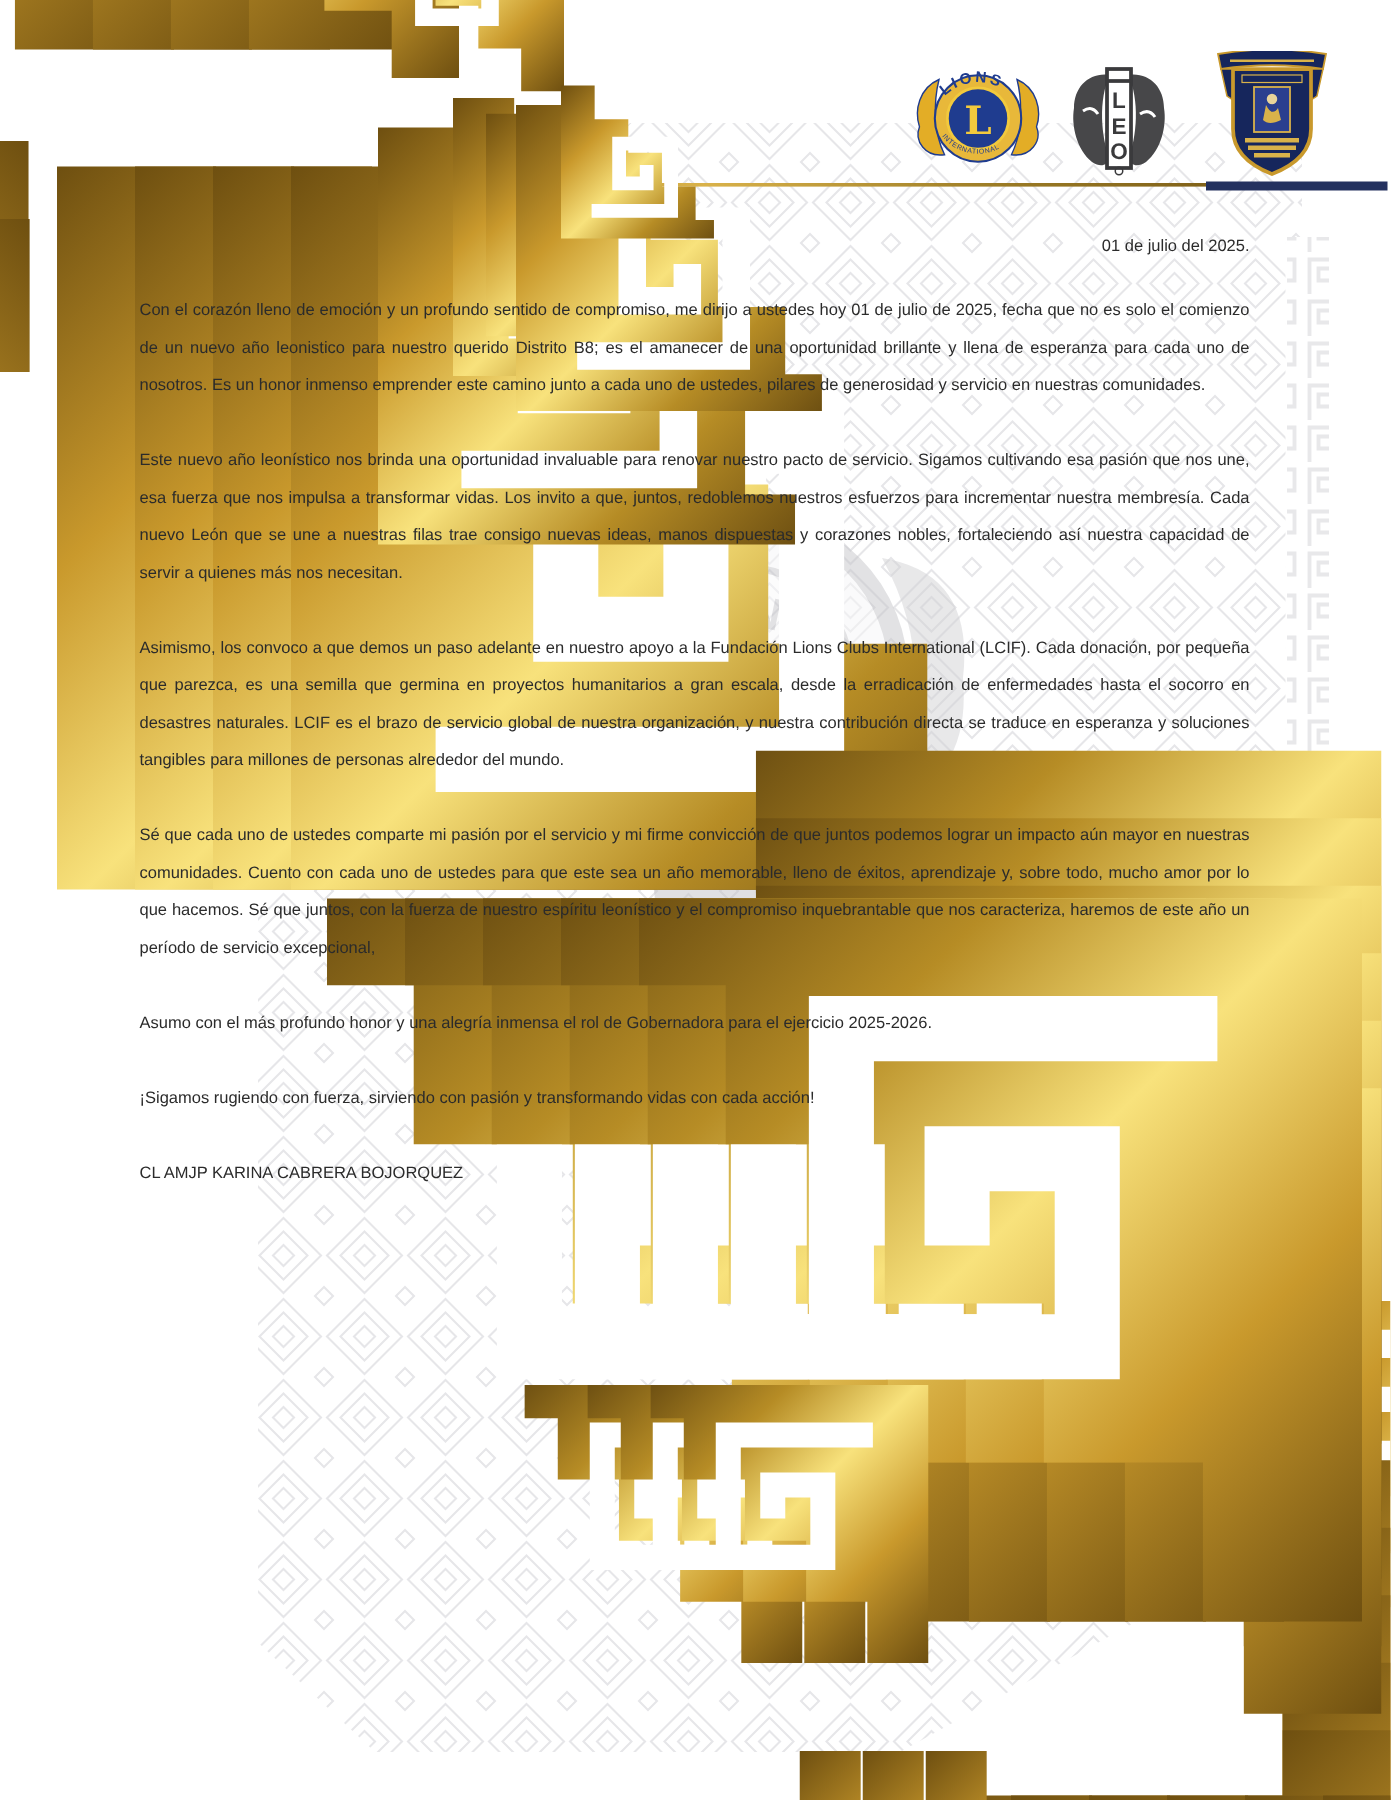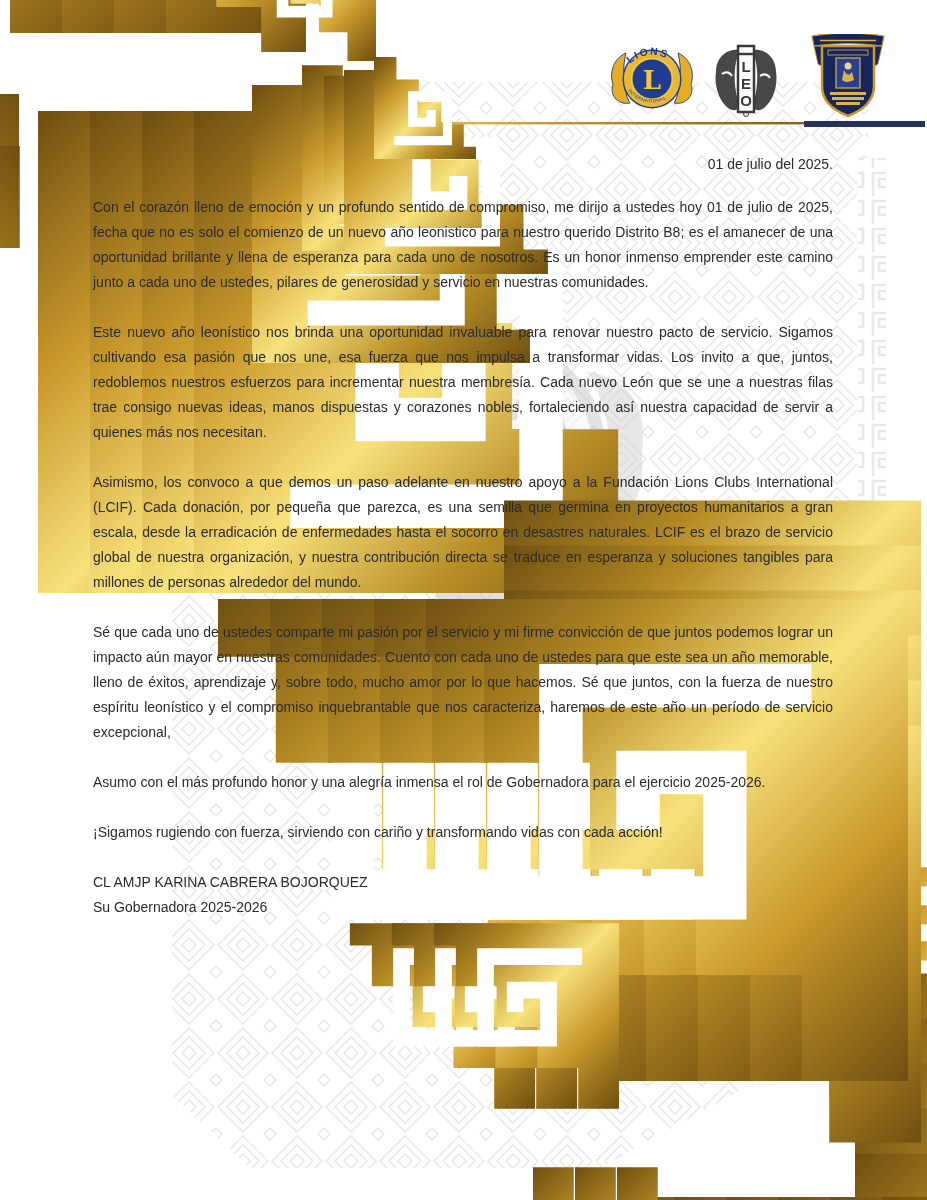--- a/index.html
+++ b/index.html
@@ -12,21 +12,21 @@
     font-family:"Liberation Sans",sans-serif;
   }
   .decor{position:absolute;left:0;top:0;width:927px;height:1200px;z-index:0;}
   .logo{position:absolute;z-index:2;}
   #logo-lions{left:606px;top:40px;width:92px;height:78px;}
   #logo-leo{left:712px;top:44px;width:68px;height:74px;}
   #logo-crest{left:806px;top:34px;width:84px;height:86px;}
   .crest-base{position:absolute;left:804px;top:121px;width:121px;height:6px;background:#24315f;z-index:2;}
   .letter{
     position:absolute;left:93px;top:152px;width:740px;z-index:3;
-    color:#2b2b2b;font-size:14px;line-height:25px;text-align:justify;
+    color:#2b2b2b;font-size:11px;line-height:25px;text-align:justify;
   }
   .letter p{margin:0 0 25px 0;}
   .letter .date{text-align:right;margin-bottom:18px;}
   .letter .sig{margin:0;}
 </style>
 </head>
 <body>
 
 <div class="page">
 
@@ -218,18 +218,17 @@
   </svg>
   <div class="crest-base"></div>
 
   <div class="letter">
     <p class="date">01 de julio del 2025.</p>
     <p>Con el corazón lleno de emoción y un profundo sentido de compromiso, me dirijo a ustedes hoy 01 de julio de 2025, fecha que no es solo el comienzo de un nuevo año leonistico para nuestro querido Distrito B8; es el amanecer de una oportunidad brillante y llena de esperanza para cada uno de nosotros. Es un honor inmenso emprender este camino junto a cada uno de ustedes, pilares de generosidad y servicio en nuestras comunidades.</p>
     <p>Este nuevo año leonístico nos brinda una oportunidad invaluable para renovar nuestro pacto de servicio. Sigamos cultivando esa pasión que nos une, esa fuerza que nos impulsa a transformar vidas. Los invito a que, juntos, redoblemos nuestros esfuerzos para incrementar nuestra membresía. Cada nuevo León que se une a nuestras filas trae consigo nuevas ideas, manos dispuestas y corazones nobles, fortaleciendo así nuestra capacidad de servir a quienes más nos necesitan.</p>
     <p>Asimismo, los convoco a que demos un paso adelante en nuestro apoyo a la Fundación Lions Clubs International (LCIF). Cada donación, por pequeña que parezca, es una semilla que germina en proyectos humanitarios a gran escala, desde la erradicación de enfermedades hasta el socorro en desastres naturales. LCIF es el brazo de servicio global de nuestra organización, y nuestra contribución directa se traduce en esperanza y soluciones tangibles para millones de personas alrededor del mundo.</p>
     <p>Sé que cada uno de ustedes comparte mi pasión por el servicio y mi firme convicción de que juntos podemos lograr un impacto aún mayor en nuestras comunidades. Cuento con cada uno de ustedes para que este sea un año memorable, lleno de éxitos, aprendizaje y, sobre todo, mucho amor por lo que hacemos. Sé que juntos, con la fuerza de nuestro espíritu leonístico y el compromiso inquebrantable que nos caracteriza, haremos de este año un período de servicio excepcional,</p>
     <p>Asumo con el más profundo honor y una alegría inmensa el rol de Gobernadora para el ejercicio 2025-2026.</p>
-    <p>¡Sigamos rugiendo con fuerza, sirviendo con cariño y transformando vidas con cada acción!</p>
+    <p>¡Sigamos rugiendo con fuerza, sirviendo con pasión y transformando vidas con cada acción!</p>
     <p class="sig">CL AMJP KARINA CABRERA BOJORQUEZ</p>
-    <p class="sig">Su Gobernadora 2025-2026</p>
   </div>
 
 </div>
 
 </body></html>

